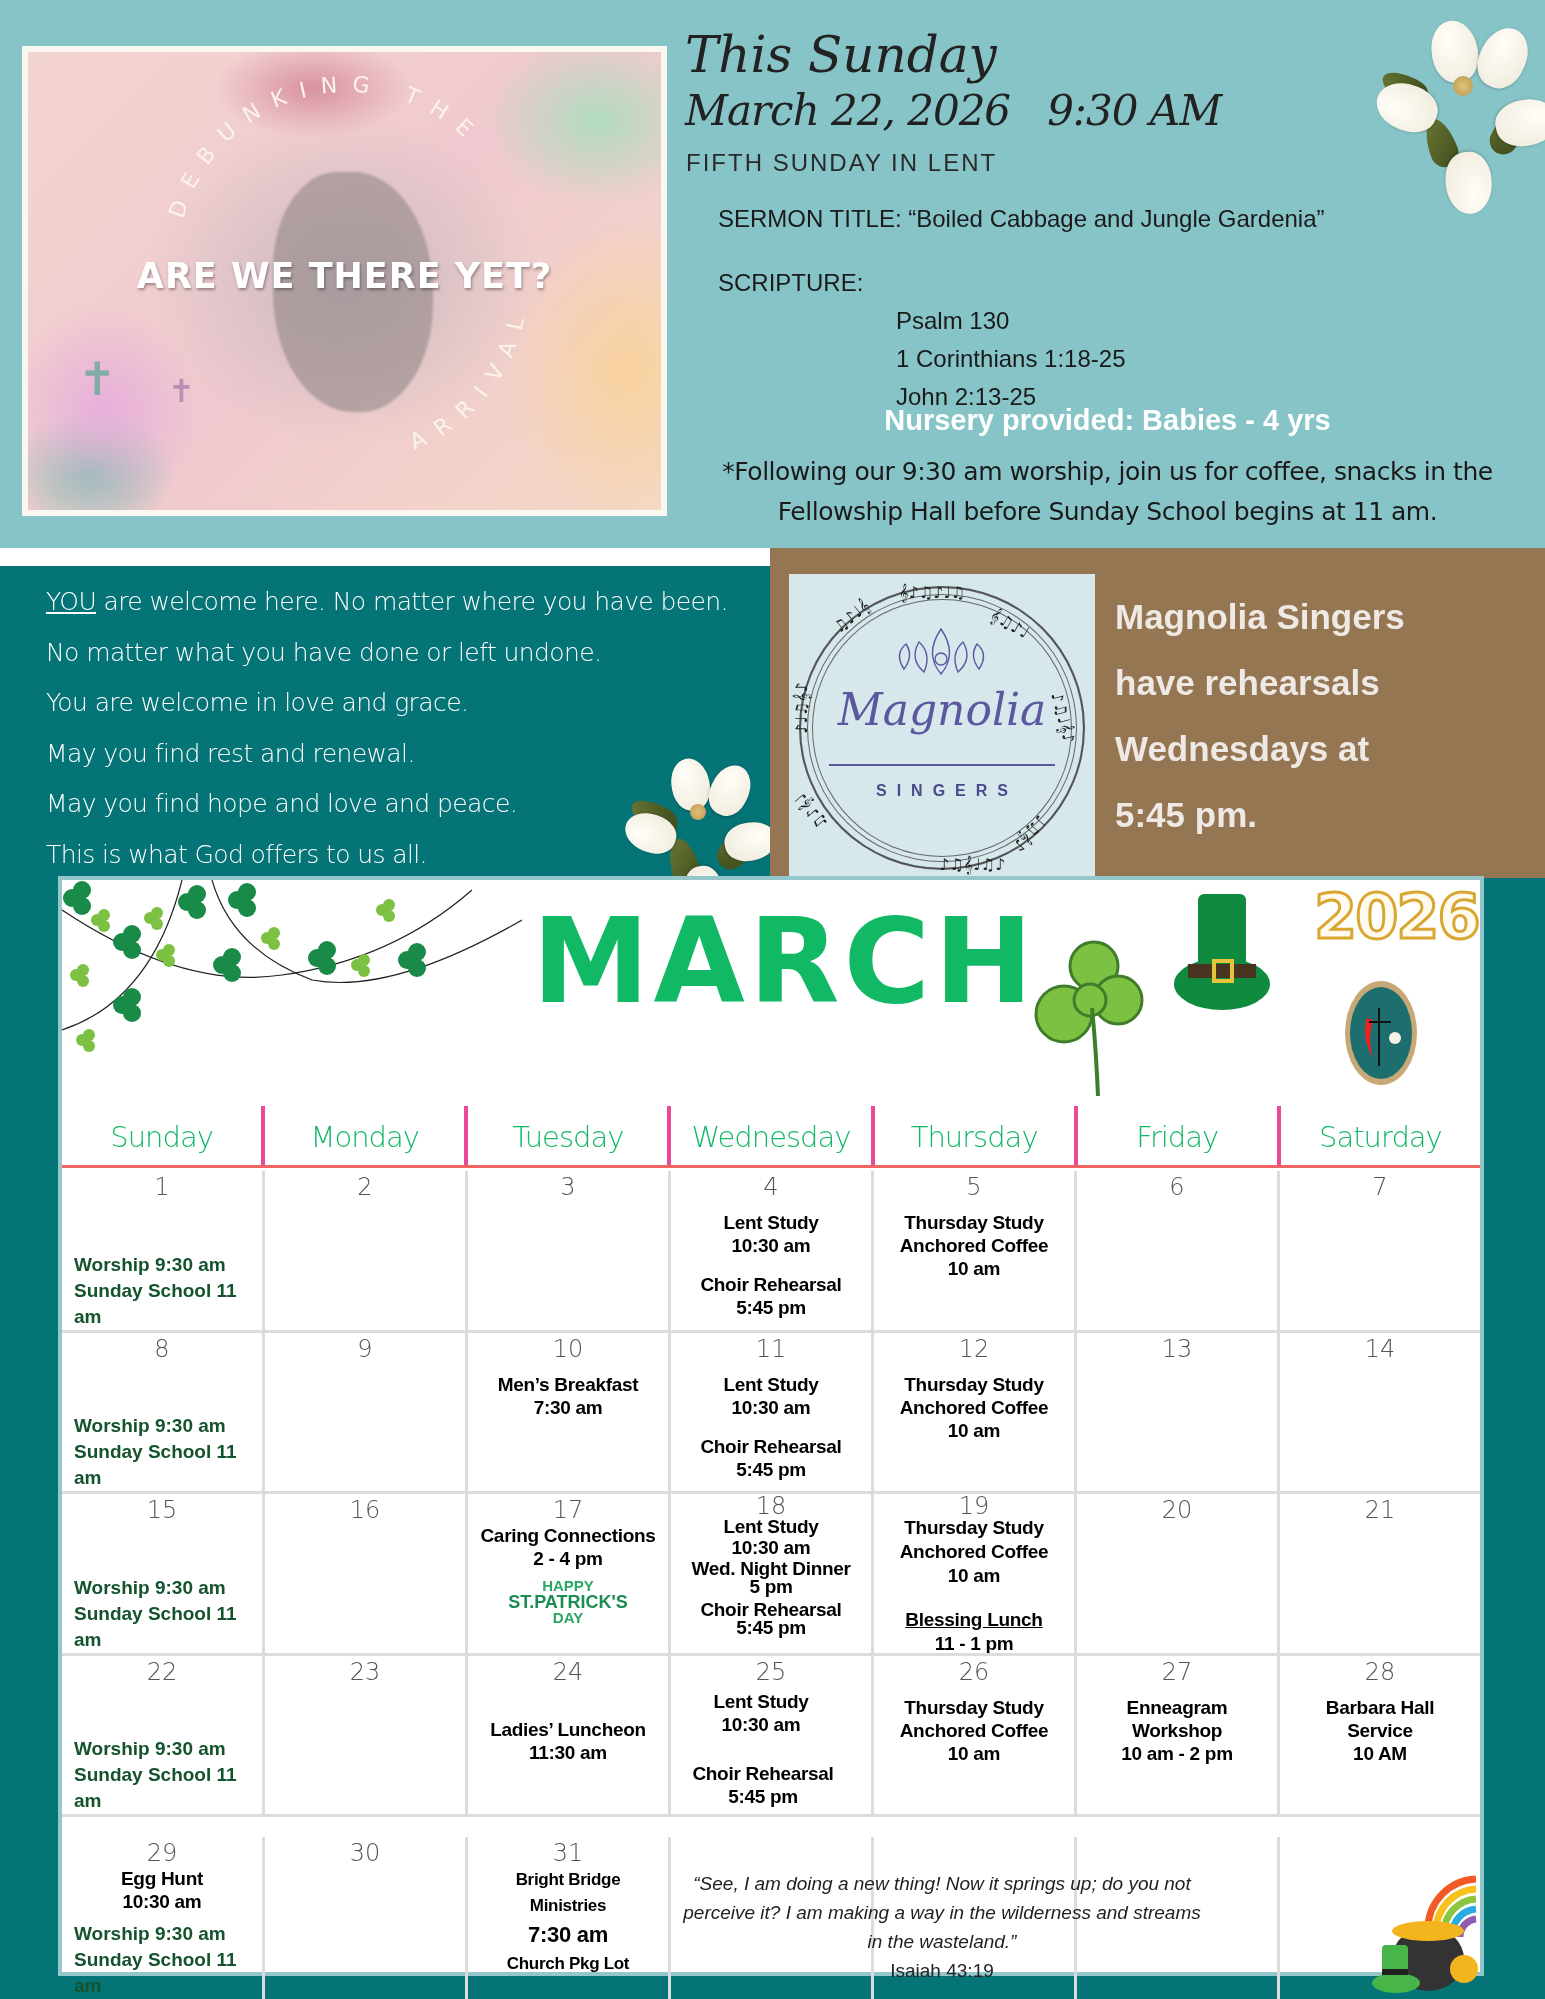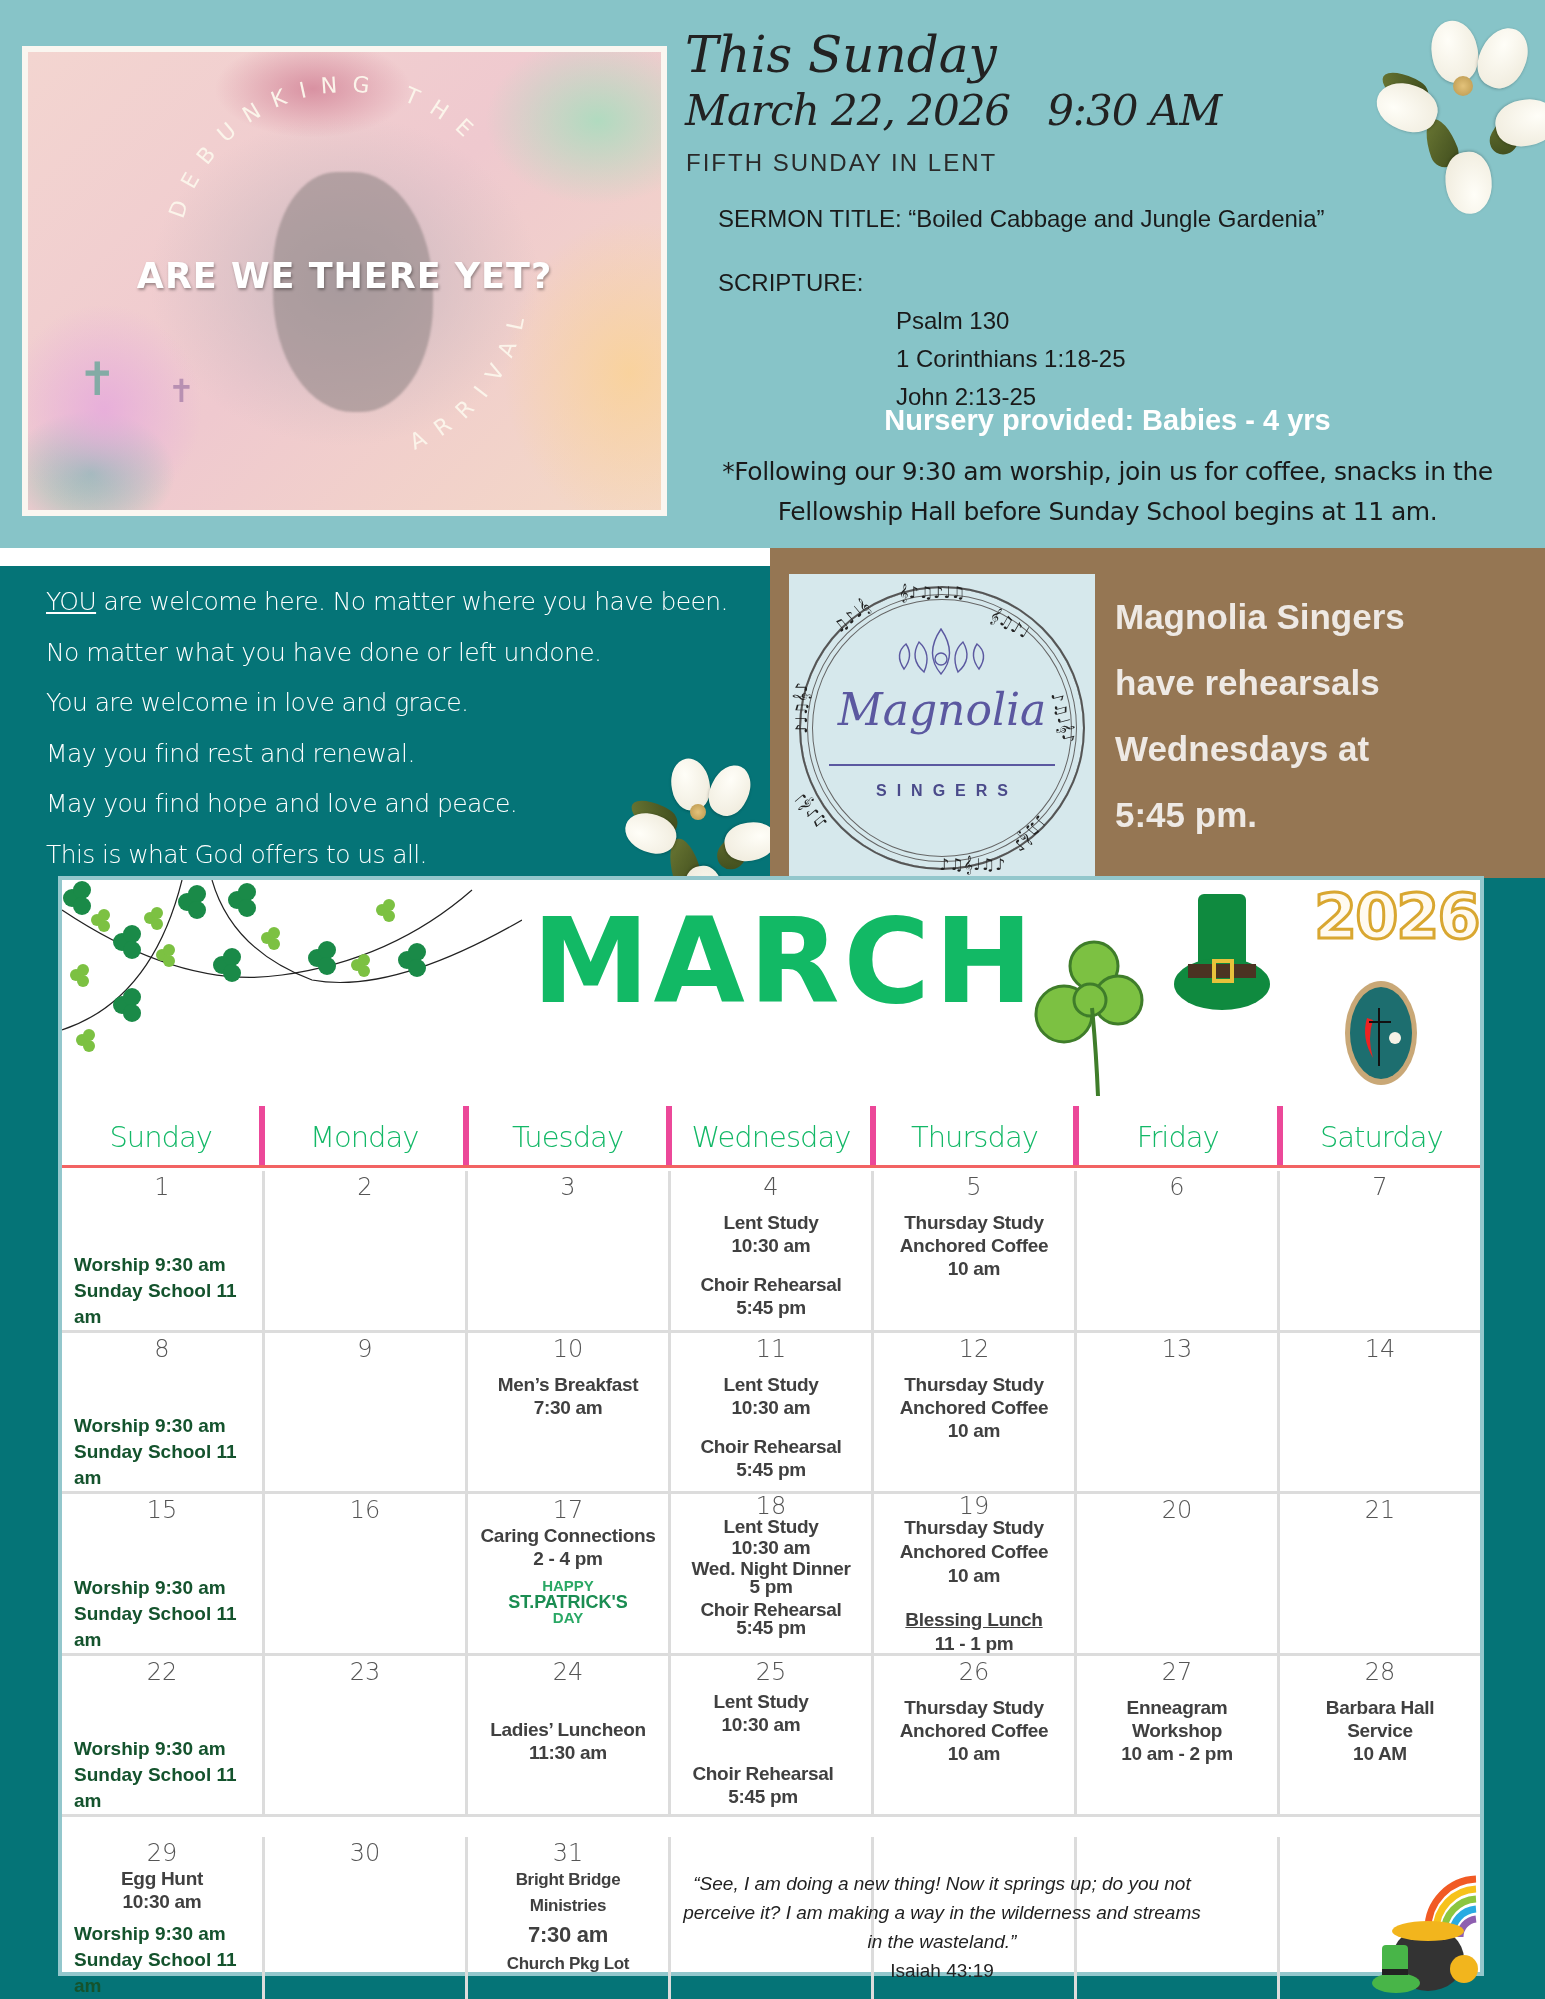--- a/index.html
+++ b/index.html
@@ -57,30 +57,30 @@
 
   .calendar { position: absolute; left: 58px; top: 876px; width: 1426px; height: 1100px; background: #fff; border: 4px solid #93c7cc; }
   .cal-title { position: absolute; left: 470px; top: 12px; font-size: 118px; font-weight: bold; color: #12b965; letter-spacing: 4px; font-family: "DejaVu Sans", sans-serif; }
   .year-badge { position: absolute; left: 1252px; top: 0; font-size: 62px; font-weight: 900; color: #fffaf0; -webkit-text-stroke: 3px #d9a731; font-family: "DejaVu Sans", sans-serif; letter-spacing: -2px; }
   .shamrock-big { position: absolute; left: 964px; top: 48px; width: 120px; height: 170px; }
   .hat { position: absolute; left: 1110px; top: 4px; width: 100px; height: 130px; }
   .church-seal { position: absolute; left: 1281px; top: 98px; width: 76px; height: 110px; }
   .garland { position: absolute; left: 0; top: 0; width: 460px; height: 180px; }
 
   .days-header { position: absolute; left: 0; top: 226px; width: 1418px; height: 62px; display: flex; border-bottom: 3px solid #f26363; }
-  .day-name { flex: 1; text-align: center; color: #13b867; font-size: 29px; line-height: 62px; border-left: 6px solid #ec4899; font-family: "DejaVu Sans", sans-serif; font-weight: 300; letter-spacing: -1px; }
+  .day-name { flex: 1; text-align: center; color: #13b867; font-size: 29px; line-height: 62px; border-left: 4px solid #ec4899; font-family: "DejaVu Sans", sans-serif; font-weight: 300; letter-spacing: -1px; }
   .day-name:first-child { border-left: none; }
 
   .weeks { position: absolute; left: 0; top: 291px; width: 1418px; }
   .week { display: flex; height: 161.5px; border-bottom: 3px solid #dcdcdc; }
   .week:last-child { border-bottom: none; margin-top: 20px; }
   .cell { position: relative; flex: 1; border-left: 3px solid #dcdcdc; text-align: center; overflow: hidden; }
   .cell:first-child { border-left: none; }
   .cell .num { display: block; font-size: 24px; color: #555; font-weight: 300; margin-top: 2px; font-family: "DejaVu Sans", sans-serif; }
-  .evt { font-weight: bold; font-size: 19px; color: #404040; line-height: 23px; font-family: "Liberation Sans", sans-serif; letter-spacing: -0.3px; text-align: center; }
+  .evt { font-weight: bold; font-size: 19px; color: #000000; line-height: 23px; font-family: "Liberation Sans", sans-serif; letter-spacing: -0.3px; text-align: center; }
   .evt-block { margin-top: 10px; }
   .evt-gap { margin-top: 16px; }
   .sunday-evt { position: absolute; left: 0; bottom: 0; text-align: left; font-weight: bold; font-size: 19px; line-height: 26px; color: #14532d; padding-left: 12px; }
   .stpat { margin: 8px auto 0; width: 130px; color: #2aa865; font-weight: 900; font-size: 15px; line-height: 16px; text-align: center; }
   .stpat .mid { font-size: 18px; color: #1b8d52; }
 
   .quote-box { position: absolute; left: 620px; top: 10px; width: 520px; text-align: center; font-style: italic; color: #222; font-size: 19px; line-height: 29px; }
   .quote-ref { font-style: normal; }
   .pot { position: absolute; right: 2px; bottom: 0; width: 110px; height: 140px; }
 </style>

